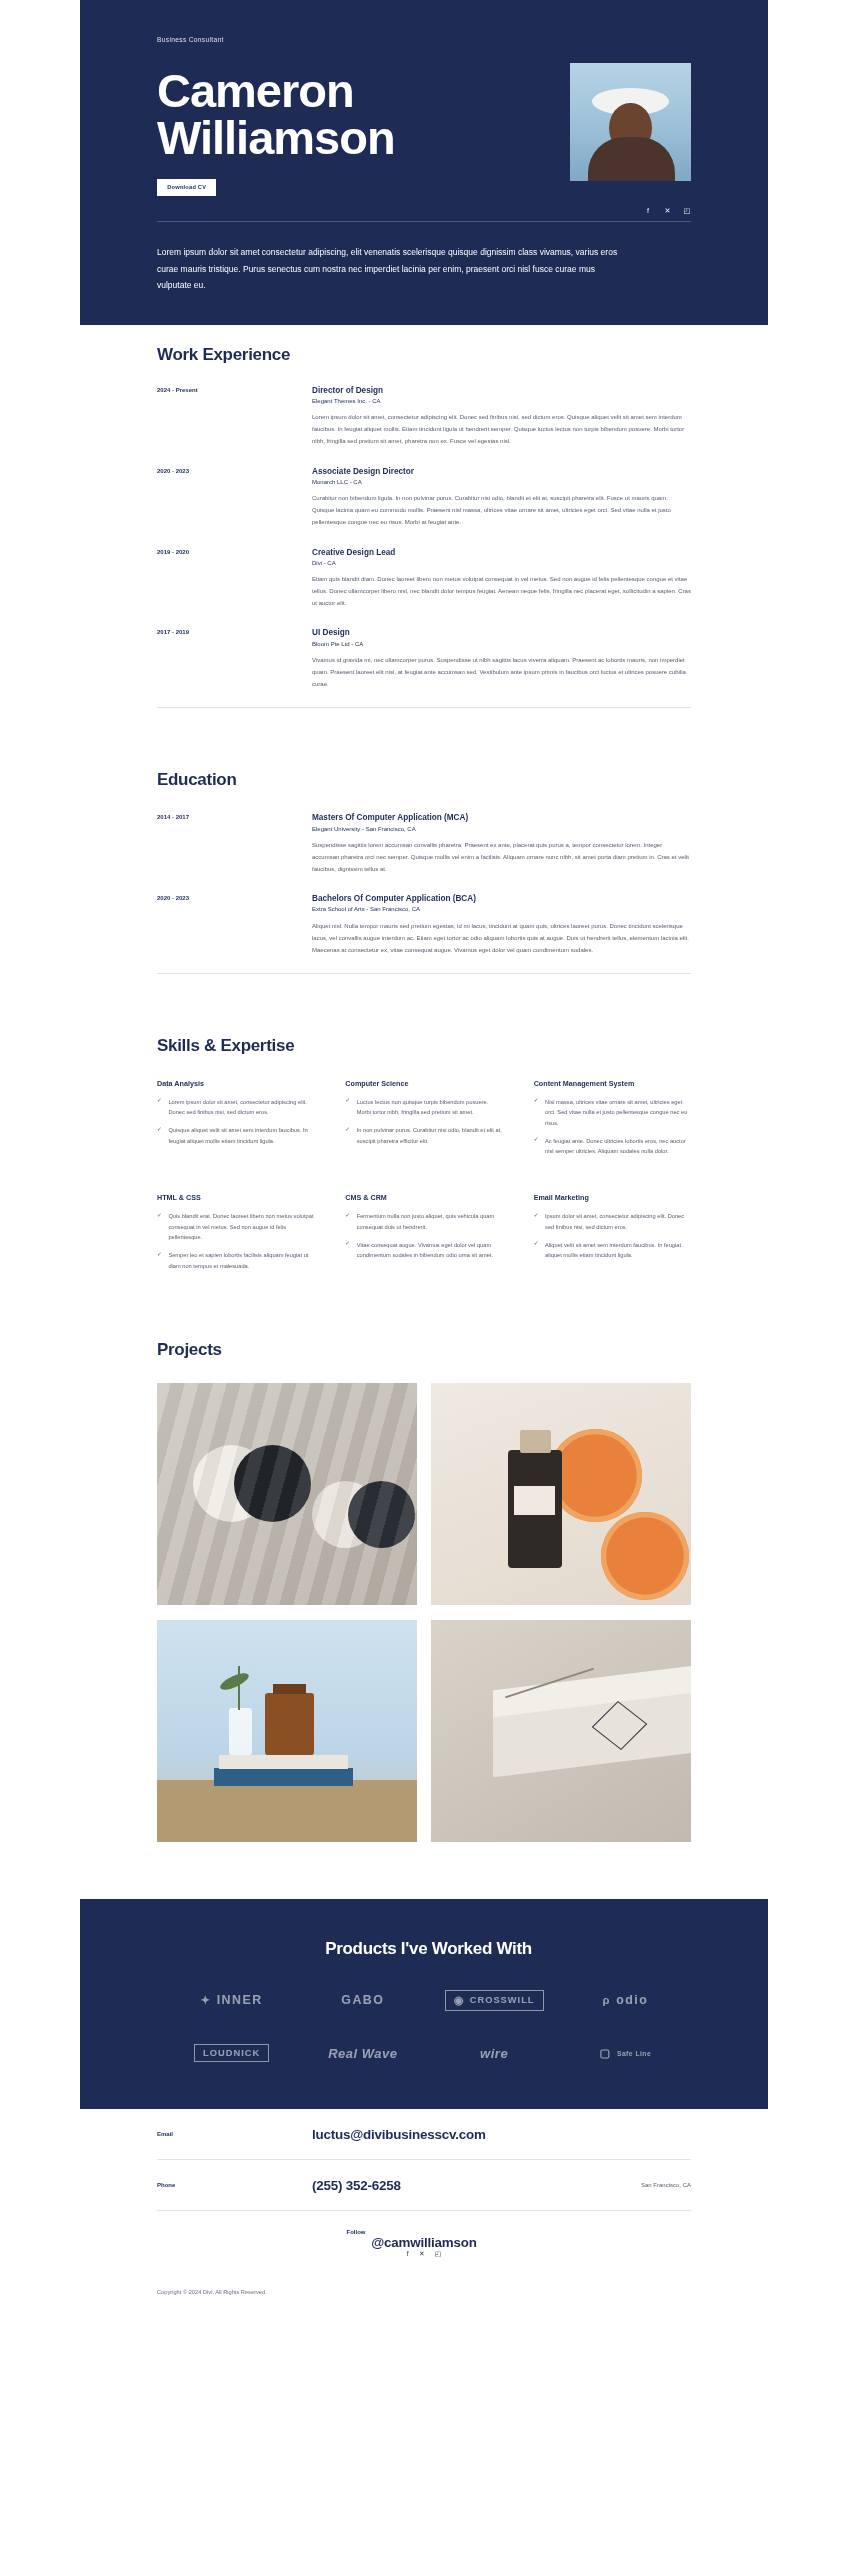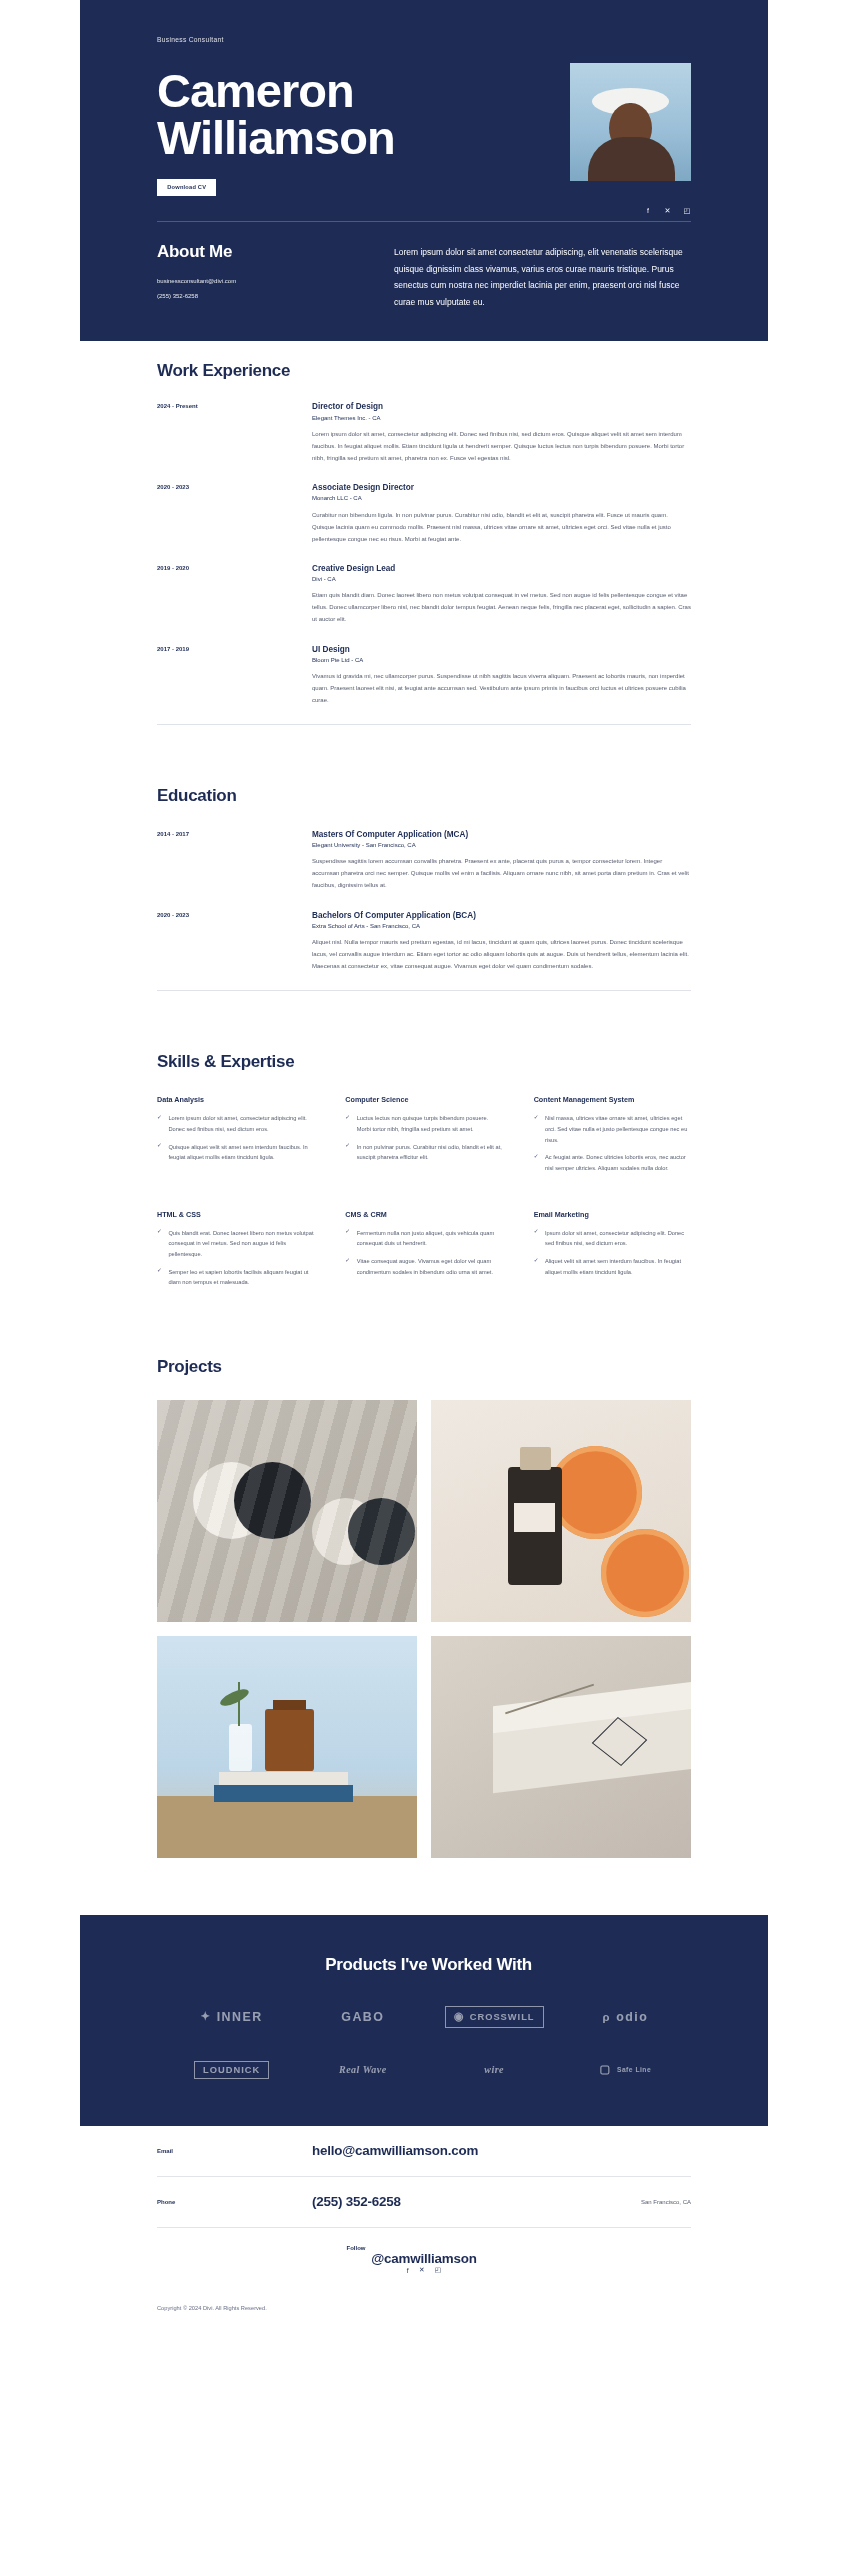--- a/index.html
+++ b/index.html
@@ -190,21 +190,21 @@
   }
   .logo {
     color: rgba(255,255,255,.55);
     font-size: 12.4px;
     letter-spacing: 1.5px;
     font-weight: 600;
     display: flex; align-items: center; gap: 5.2px;
   }
   .logo .mark { font-size: 11.3px; }
   .logo.box-style { border: 1px solid rgba(255,255,255,.5); padding: 3.1px 8.2px; font-size: 9.3px; letter-spacing: 1px; }
-  .logo.script { font-family: Liberation Serif, serif; font-style: italic; letter-spacing: 0.5px; font-size: 10px; }
+  .logo.script { font-family: Liberation Sans, sans-serif; font-style: italic; letter-spacing: 0.5px; font-size: 13px; }
 
   
   .contact { padding: 0 77px; }
   .crow {
     display: flex; align-items: center;
     padding: 17.5px 0;
     border-bottom: 0.5px solid #e2e4ea;
   }
   .crow:last-of-type { border-bottom: none; flex-direction: column; }
   .clabel { width: 155px; flex:none; font-size: 6px; font-weight: 700; color:#1e2c55; }
@@ -243,27 +243,20 @@
 
     <div class="hero-social">
       <span class="sicon">f</span>
       <span class="sicon">✕</span>
       <span class="sicon">◰</span>
     </div>
 
     <div class="hero-divider"></div>
 
     <div class="about-row">
-      <div class="about-left">
-        <div class="about-title">About Me</div>
-        <div class="about-contact">
-          <div>businessconsultant@divi.com</div>
-          <div>(255) 352-6258</div>
-        </div>
-      </div>
       <div class="about-right">
         <p class="about-text">Lorem ipsum dolor sit amet consectetur adipiscing, elit venenatis scelerisque quisque dignissim class vivamus, varius eros curae mauris tristique. Purus senectus cum nostra nec imperdiet lacinia per enim, praesent orci nisl fusce curae mus vulputate eu.</p>
       </div>
     </div>
   </section>
 
   <section class="section work">
     <h2 class="section-title">Work Experience</h2>
     <div class="exp-list">
 
@@ -478,21 +471,21 @@
       <div class="logo">
           <span class="mark">▢</span>
           <span style="font-size:6.7px;letter-spacing:0.5px">Safe Line</span>
         </div>
     </div>
   </section>
 
   <section class="contact">
     <div class="crow">
       <div class="clabel">Email</div>
-      <div class="cvalue">hello@camwilliamson.com</div>
+      <div class="cvalue">luctus@divibusinesscv.com</div>
     </div>
     <div class="crow">
       <div class="clabel">Phone</div>
       <div class="cvalue">(255) 352-6258</div>
       <div class="cextra">San Francisco, CA</div>
     </div>
     <div class="crow">
       <div class="clabel">Follow</div>
       <div class="cvalue">@camwilliamson</div>
       <div class="csocial">

